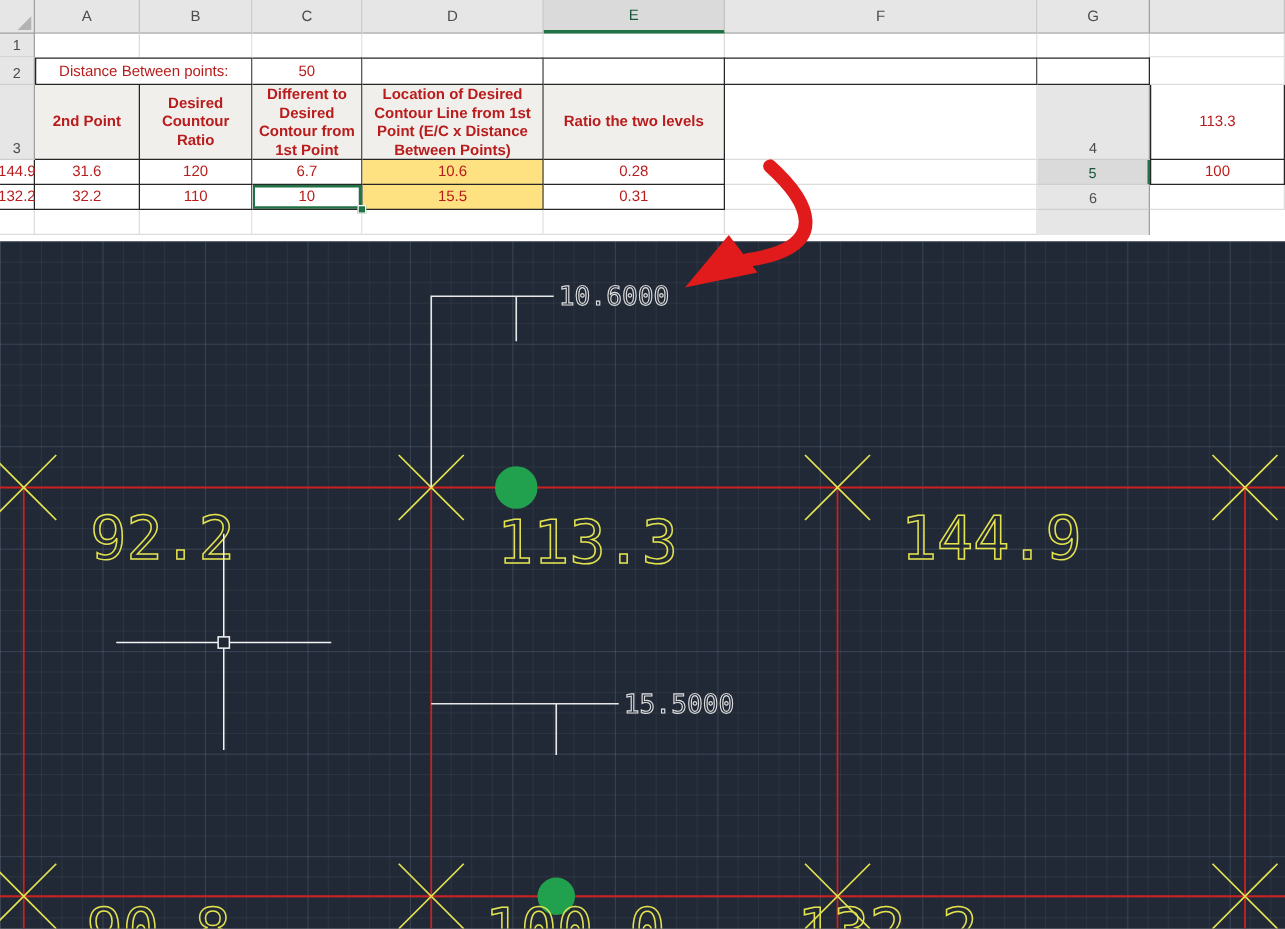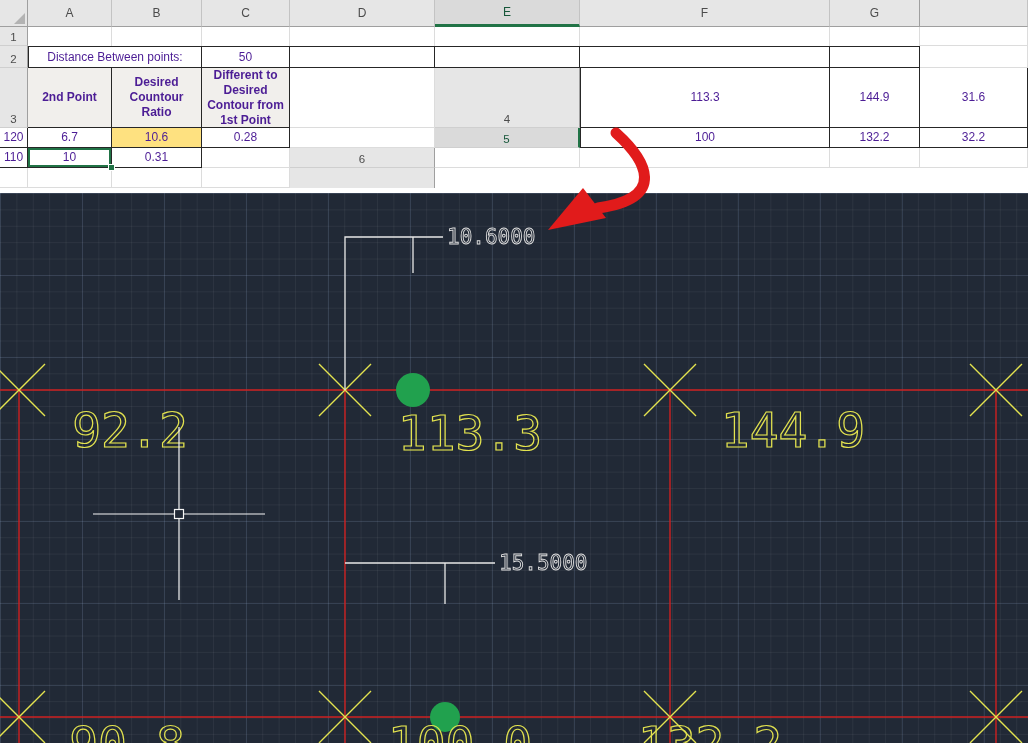--- a/index.html
+++ b/index.html
@@ -20,21 +20,21 @@
     display:flex; align-items:center; justify-content:center; font-size:12px; color:#4c4c4c; }
   .colhdr.sel { background:#dadada; border-bottom:3px solid #217346; color:#17573a; }
   .colhdr.last { border-right:1px solid #9f9f9f; }
   .rowhdr { background:#e6e6e6; border-right:1px solid #9f9f9f; border-bottom:1px solid #cfcfcf;
     display:flex; align-items:flex-end; justify-content:center; padding-bottom:2px; font-size:11.5px; color:#4c4c4c; }
   .rowhdr.sel { background:#dadada; border-right:2px solid #217346; color:#17573a; }
   .gcell { background:#fff; border-right:1px solid #dcdcdc; border-bottom:1px solid #dcdcdc; }
   .gcell.nb { border-bottom:none; }
   .tcell { background:#fff; border-right:1px solid #262626; border-bottom:1px solid #262626;
     display:flex; align-items:center; justify-content:center; text-align:center;
-    font-size:12px; color:#4c1d95; line-height:1.25; position:relative; }
+    font-size:12px; color:#b91c1c; line-height:1.25; position:relative; }
   .bl { border-left:1px solid #262626; }
   .bt { border-top:1px solid #262626; }
   .hdrcell { background:#f1efec; font-weight:bold; }
   .pad16 { padding:0 16px; } .pad6 { padding:0 6px; } .pad4 { padding:0 4px; }
   .yellow { background:#fee180; }
   .selcell { box-shadow: inset 0 0 0 2px #217346; z-index:2; }
   .handle { position:absolute; right:-4px; bottom:-4px; width:7px; height:7px; background:#217346; border:1px solid #fff; z-index:3; }
   .sliver { background:#fff; }
   .sliver-hdr { background:#e6e6e6; border-right:1px solid #9f9f9f; }
 
@@ -89,20 +89,22 @@
   <div class="tcell bt"></div>
   <div class="tcell bt"></div>
   <div class="tcell bt"></div>
   <div class="tcell bt"></div>
   <div class="gcell"></div>
 
   <div class="rowhdr">3</div>
   <div class="tcell hdrcell">2nd Point</div>
   <div class="tcell hdrcell pad16">Desired Countour Ratio</div>
   <div class="tcell hdrcell pad4">Different to Desired Contour from 1st Point</div>
+  <div class="tcell hdrcell pad6">Location of Desired Contour Line from 1st Point (E/C x Distance Between Points)</div>
+  <div class="tcell hdrcell pad6">Ratio the two levels</div>
   <div class="gcell"></div>
 
   <div class="rowhdr">4</div>
   <div class="tcell bl">113.3</div>
   <div class="tcell">144.9</div>
   <div class="tcell">31.6</div>
   <div class="tcell">120</div>
   <div class="tcell">6.7</div>
   <div class="tcell yellow">10.6</div>
   <div class="tcell">0.28</div>
@@ -110,20 +112,21 @@
 
   <div class="rowhdr sel">5</div>
   <div class="tcell bl">100</div>
   <div class="tcell">132.2</div>
   <div class="tcell">32.2</div>
   <div class="tcell">110</div>
   <div class="tcell selcell">
       <span>10</span>
       <span class="handle"></span>
     </div>
+  <div class="tcell yellow">15.5</div>
   <div class="tcell">0.31</div>
   <div class="gcell"></div>
 
   <div class="rowhdr">6</div>
   <div class="gcell"></div>
   <div class="gcell"></div>
   <div class="gcell"></div>
   <div class="gcell"></div>
   <div class="gcell"></div>
   <div class="gcell"></div>

